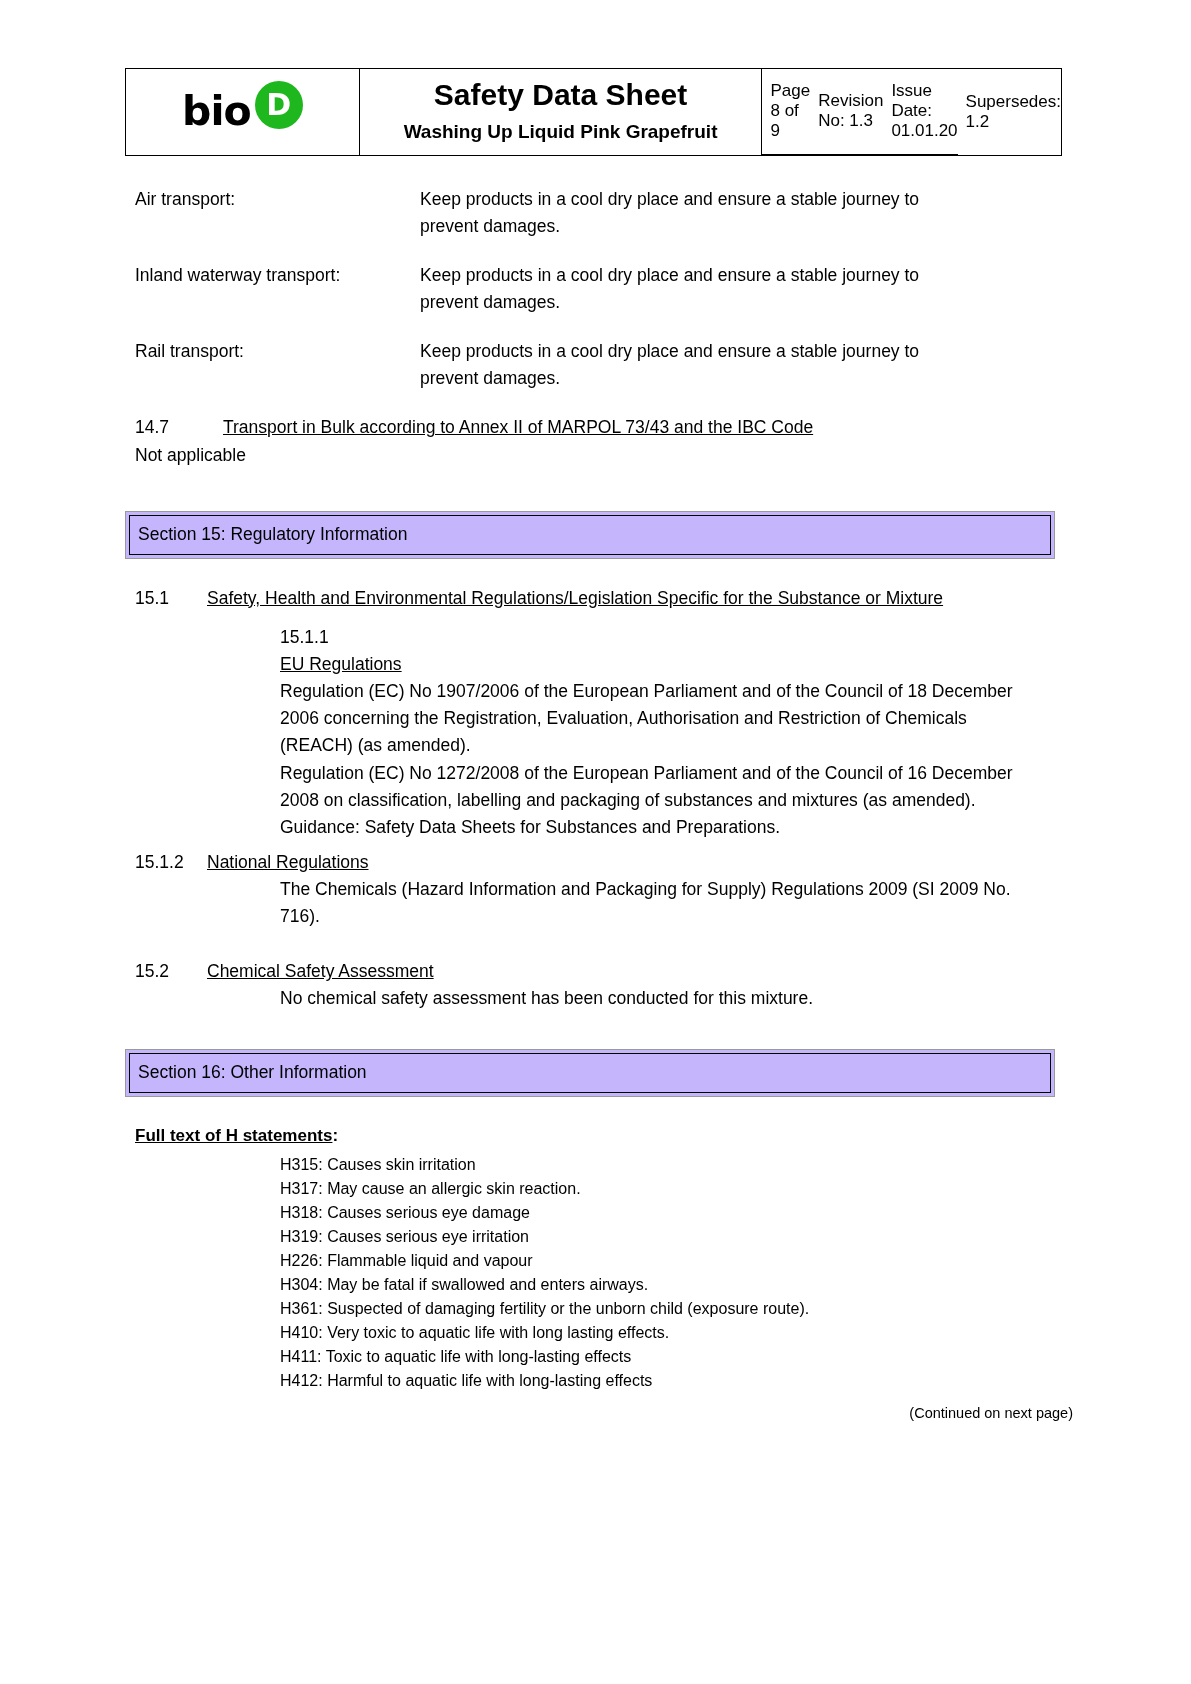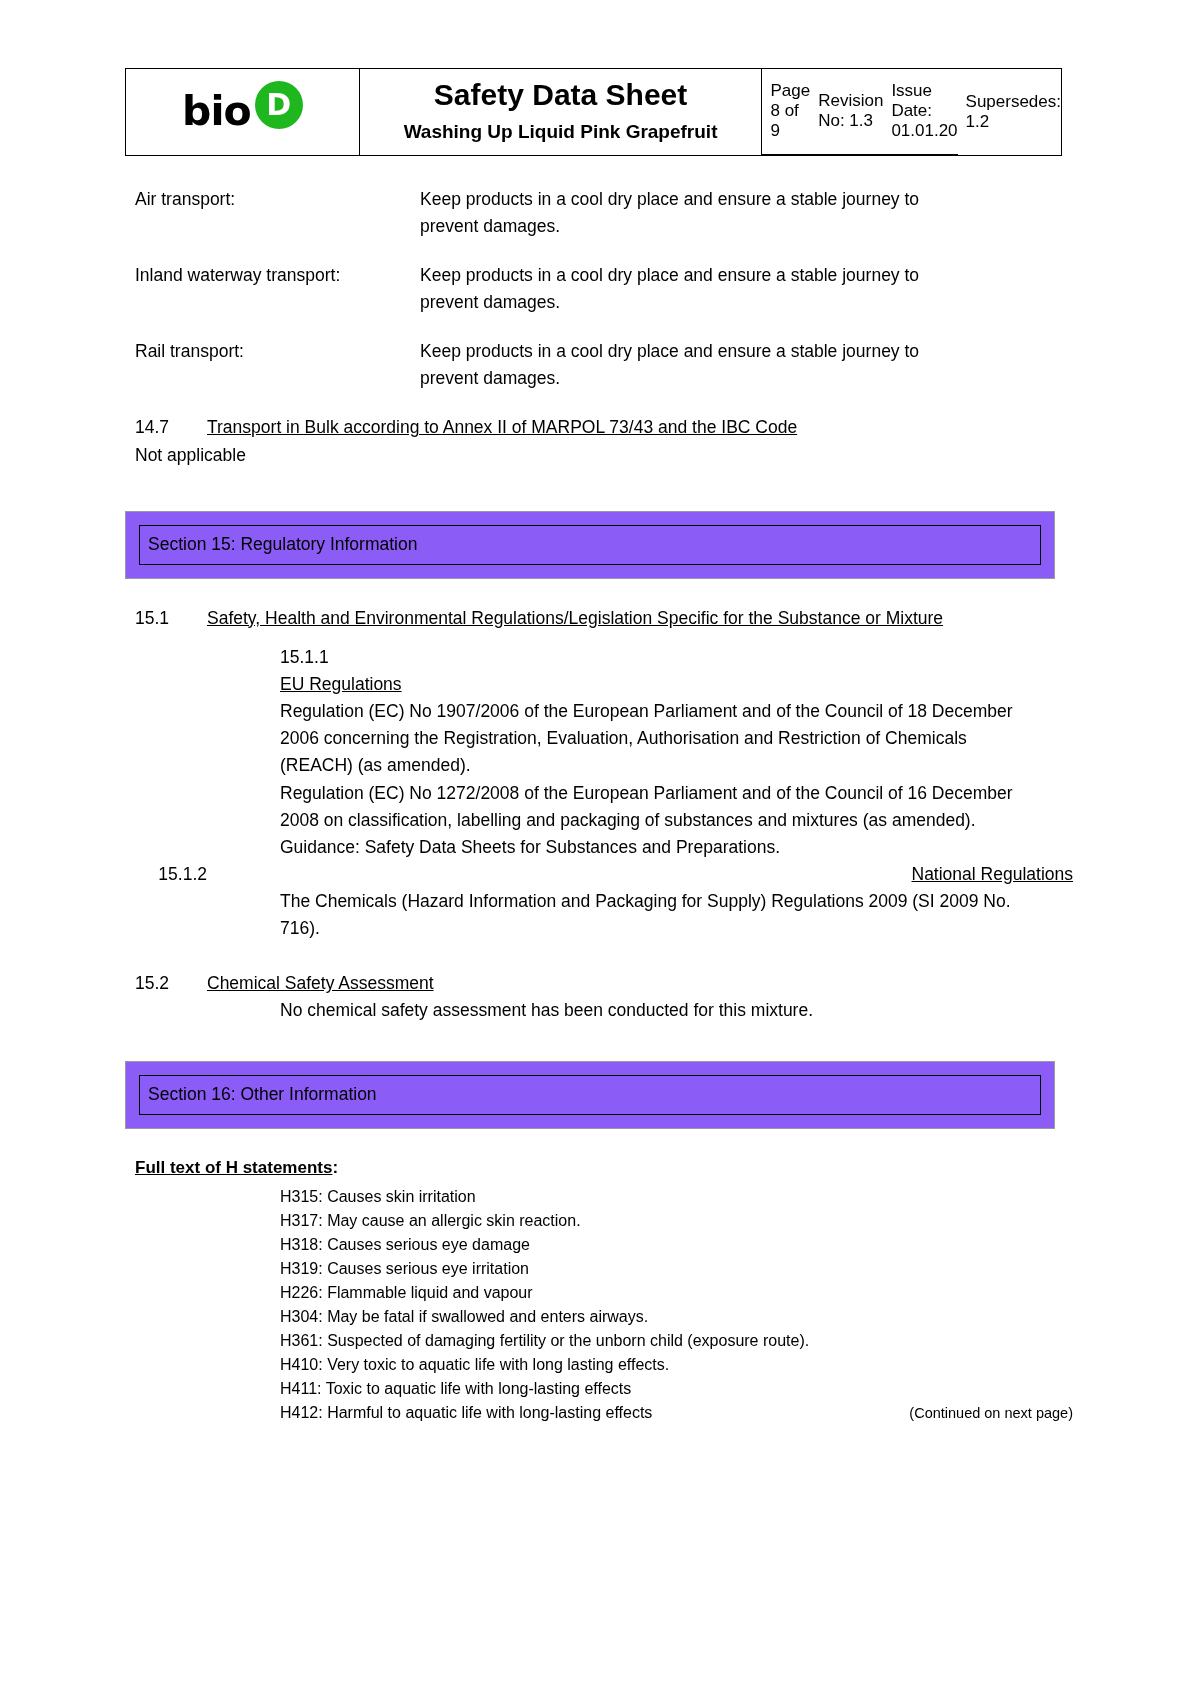--- a/index.html
+++ b/index.html
@@ -139,22 +139,22 @@
     flex: 1;
   }
   .u { text-decoration: underline; }
 
   .plain-line { margin-top: 0px; }
 
   
   .section-bar {
     margin-top: 42px;
     border: 1px solid #9a9a9a;
-    padding: 13px;
-    background: #8b5cf6;
+    padding: 3px;
+    background: #c4b5fd;
     width: 930px;
     margin-left: -10px;
     box-sizing: border-box;
   }
   .section-bar-inner {
     border: 1px solid #000;
     padding: 5px 8px 6px 8px;
     font-size: 17.5px;
   }
 
@@ -229,21 +229,21 @@
     <div class="transport-row">
       <div class="transport-label">Inland waterway transport:</div>
       <div class="transport-value">Keep products in a cool dry place and ensure a stable journey to prevent damages.</div>
     </div>
 
     <div class="transport-row">
       <div class="transport-label">Rail transport:</div>
       <div class="transport-value">Keep products in a cool dry place and ensure a stable journey to prevent damages.</div>
     </div>
 
-    <div class="numbered" style="">
+    <div class="numbered" style="gap:16px;">
       <div class="num">14.7</div>
       <div class="num-text u">Transport in Bulk according to Annex II of MARPOL 73/43 and the IBC Code</div>
     </div>
     <div class="plain-line">Not applicable</div>
 
     <div class="section-bar">
       <div class="section-bar-inner">Section 15: Regulatory Information</div>
     </div>
 
     <div class="numbered" style="margin-top:26px;">
@@ -253,21 +253,21 @@
 
     <div class="sub-head indent1" style="margin-left:145px;margin-top:12px;">
       <div class="sub-num">15.1.1</div>
       <div class="u">EU Regulations</div>
     </div>
 
     <div class="para tight">Regulation (EC) No 1907/2006 of the European Parliament and of the Council of 18 December 2006 concerning the Registration, Evaluation, Authorisation and Restriction of Chemicals (REACH) (as amended).</div>
     <div class="para tight">Regulation (EC) No 1272/2008 of the European Parliament and of the Council of 16 December 2008 on classification, labelling and packaging of substances and mixtures (as amended).</div>
     <div class="para tight">Guidance: Safety Data Sheets for Substances and Preparations.</div>
 
-    <div class="numbered" style="margin-top:0;text-align:right;">
+    <div class="numbered" style="margin-top:8px;">
       <div class="num">15.1.2</div>
       <div class="num-text u">National Regulations</div>
     </div>
     <div class="para tight">The Chemicals (Hazard Information and Packaging for Supply) Regulations 2009 (SI 2009 No. 716).</div>
 
     <div class="numbered" style="margin-top:28px;">
       <div class="num">15.2</div>
       <div class="num-text u">Chemical Safety Assessment</div>
     </div>
     <div class="para tight">No chemical safety assessment has been conducted for this mixture.</div>

